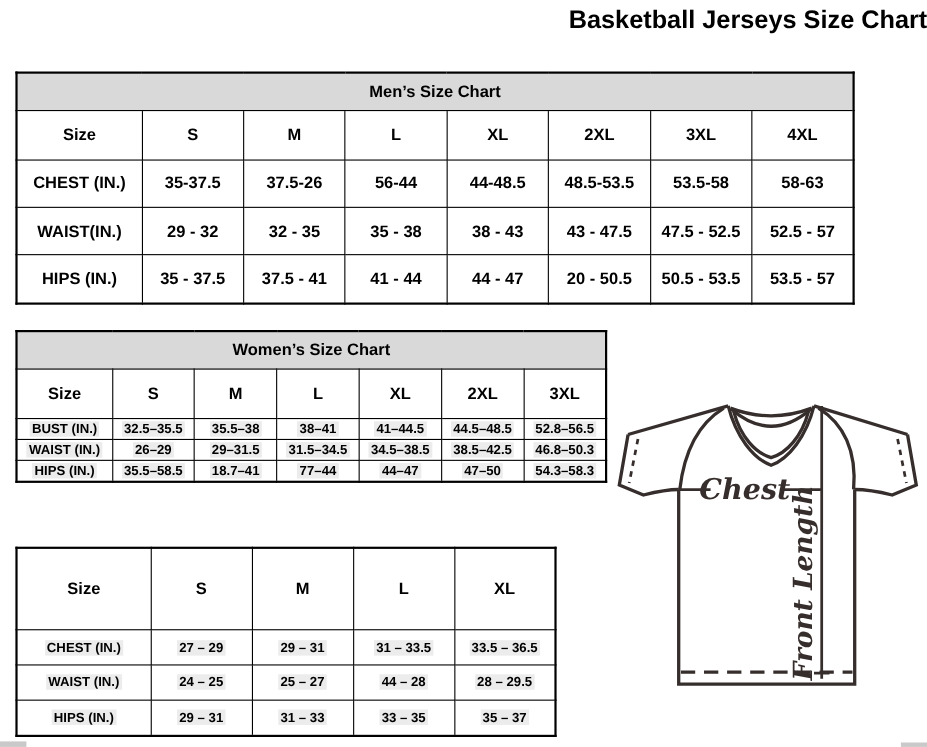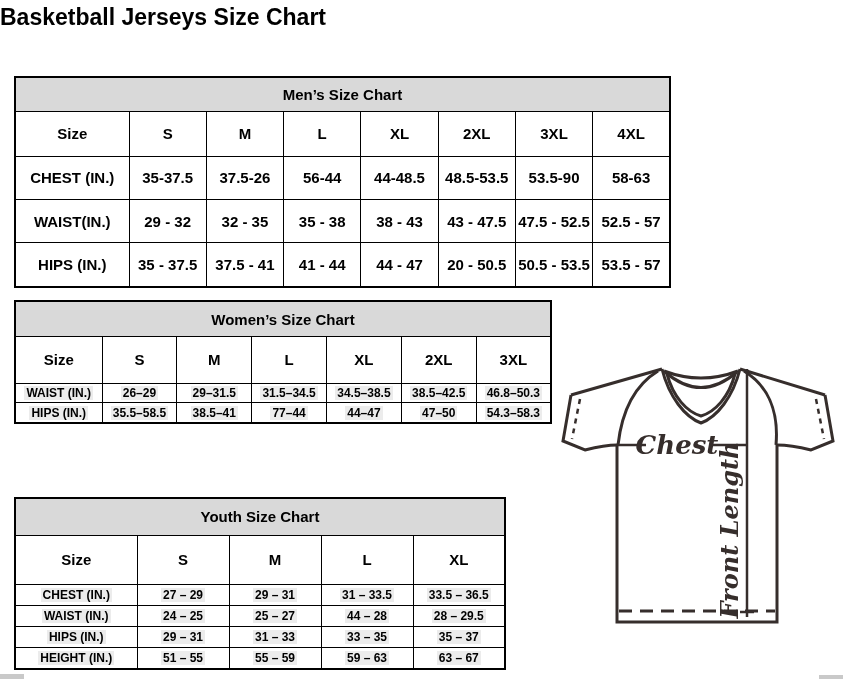--- a/index.html
+++ b/index.html
@@ -7,33 +7,33 @@
     position:relative;
     width:843px;height:679px;
     background:#ffffff;
     font-family:"Liberation Sans",sans-serif;
     font-weight:bold;
     color:#000;
     overflow:hidden;
   }
   .page-title{
     position:absolute;top:4px;left:0;width:843px;
-    text-align:left;font-size:23px;font-weight:bold;
+    text-align:right;font-size:23px;font-weight:bold;
   }
   .chart{position:absolute;}
   .chart table{
     border-collapse:collapse;width:100%;height:100%;table-layout:fixed;
     border:2px solid #000;
   }
   .chart th,.chart td{
     border:1px solid #000;text-align:center;vertical-align:middle;
     padding:0;font-weight:bold;white-space:nowrap;
   }
   tr.group th{background:var(--header-bg,#d9d9d9);font-size:15px;}
-  .mens{left:14px;top:76px;width:657px;height:212px;font-size:15px;}
+  .mens{left:14px;top:65px;width:763px;height:212px;font-size:15px;}
   .mens col.lab{width:114px;}
   .mens tr.group th{height:31px;}
   .mens tr.head th{height:41px;}
   .mens tr.data th,.mens tr.data td{height:40px;}
   .womens{left:14px;top:300px;width:538px;height:124px;font-size:15px;}
   .womens col.lab{width:87px;}
   .womens tr.group th{height:33px;}
   .womens tr.head th{height:44px;}
   .womens tr.data th,.womens tr.data td{height:18px;font-size:12px;}
   .youth{left:14px;top:497px;width:492px;height:173px;font-size:15px;}
@@ -84,21 +84,21 @@
           <th>3XL</th>
           <th>4XL</th>
         </tr>
         <tr class="data">
           <th><span class="v">CHEST (IN.)</span></th>
           <td><span class="v">35-37.5</span></td>
           <td><span class="v">37.5-26</span></td>
           <td><span class="v">56-44</span></td>
           <td><span class="v">44-48.5</span></td>
           <td><span class="v">48.5-53.5</span></td>
-          <td><span class="v">53.5-90</span></td>
+          <td><span class="v">53.5-58</span></td>
           <td><span class="v">58-63</span></td>
         </tr>
         <tr class="data">
           <th><span class="v">WAIST(IN.)</span></th>
           <td><span class="v">29 - 32</span></td>
           <td><span class="v">32 - 35</span></td>
           <td><span class="v">35 - 38</span></td>
           <td><span class="v">38 - 43</span></td>
           <td><span class="v">43 - 47.5</span></td>
           <td><span class="v">47.5 - 52.5</span></td>
@@ -136,54 +136,60 @@
         <tr class="head">
           <th>Size</th>
           <th>S</th>
           <th>M</th>
           <th>L</th>
           <th>XL</th>
           <th>2XL</th>
           <th>3XL</th>
         </tr>
         <tr class="data">
+          <th><span class="v">BUST (IN.)</span></th>
+          <td><span class="v">32.5–35.5</span></td>
+          <td><span class="v">35.5–38</span></td>
+          <td><span class="v">38–41</span></td>
+          <td><span class="v">41–44.5</span></td>
+          <td><span class="v">44.5–48.5</span></td>
+          <td><span class="v">52.8–56.5</span></td>
+        </tr>
+        <tr class="data">
           <th><span class="v">WAIST (IN.)</span></th>
           <td><span class="v">26–29</span></td>
           <td><span class="v">29–31.5</span></td>
           <td><span class="v">31.5–34.5</span></td>
           <td><span class="v">34.5–38.5</span></td>
           <td><span class="v">38.5–42.5</span></td>
           <td><span class="v">46.8–50.3</span></td>
         </tr>
         <tr class="data">
           <th><span class="v">HIPS (IN.)</span></th>
           <td><span class="v">35.5–58.5</span></td>
-          <td><span class="v">38.5–41</span></td>
+          <td><span class="v">18.7–41</span></td>
           <td><span class="v">77–44</span></td>
           <td><span class="v">44–47</span></td>
           <td><span class="v">47–50</span></td>
           <td><span class="v">54.3–58.3</span></td>
         </tr>
       </tbody>
   </table>
 </section>
 
 <section class="chart youth">
   <table>
     <colgroup>
         <col class="lab">
         <col>
         <col>
         <col>
         <col>
       </colgroup>
     <tbody>
-        <tr class="group">
-          <th colspan="5">Youth Size Chart</th>
-        </tr>
         <tr class="head">
           <th>Size</th>
           <th>S</th>
           <th>M</th>
           <th>L</th>
           <th>XL</th>
         </tr>
         <tr class="data">
           <th><span class="v">CHEST (IN.)</span></th>
           <td><span class="v">27 – 29</span></td>
@@ -198,27 +204,20 @@
           <td><span class="v">44 – 28</span></td>
           <td><span class="v">28 – 29.5</span></td>
         </tr>
         <tr class="data">
           <th><span class="v">HIPS (IN.)</span></th>
           <td><span class="v">29 – 31</span></td>
           <td><span class="v">31 – 33</span></td>
           <td><span class="v">33 – 35</span></td>
           <td><span class="v">35 – 37</span></td>
         </tr>
-        <tr class="data">
-          <th><span class="v">HEIGHT (IN.)</span></th>
-          <td><span class="v">51 – 55</span></td>
-          <td><span class="v">55 – 59</span></td>
-          <td><span class="v">59 – 63</span></td>
-          <td><span class="v">63 – 67</span></td>
-        </tr>
       </tbody>
   </table>
 </section>
 
 <svg class="jersey" viewBox="0 0 288 280">
 
   <path stroke-width="3" d="M62,90 L62,267 L222,267 L222,90"></path>
 
   <path stroke-width="3" d="M107,14 L16,40"></path>
   <path stroke-width="3" d="M185,14 L270,40"></path>

